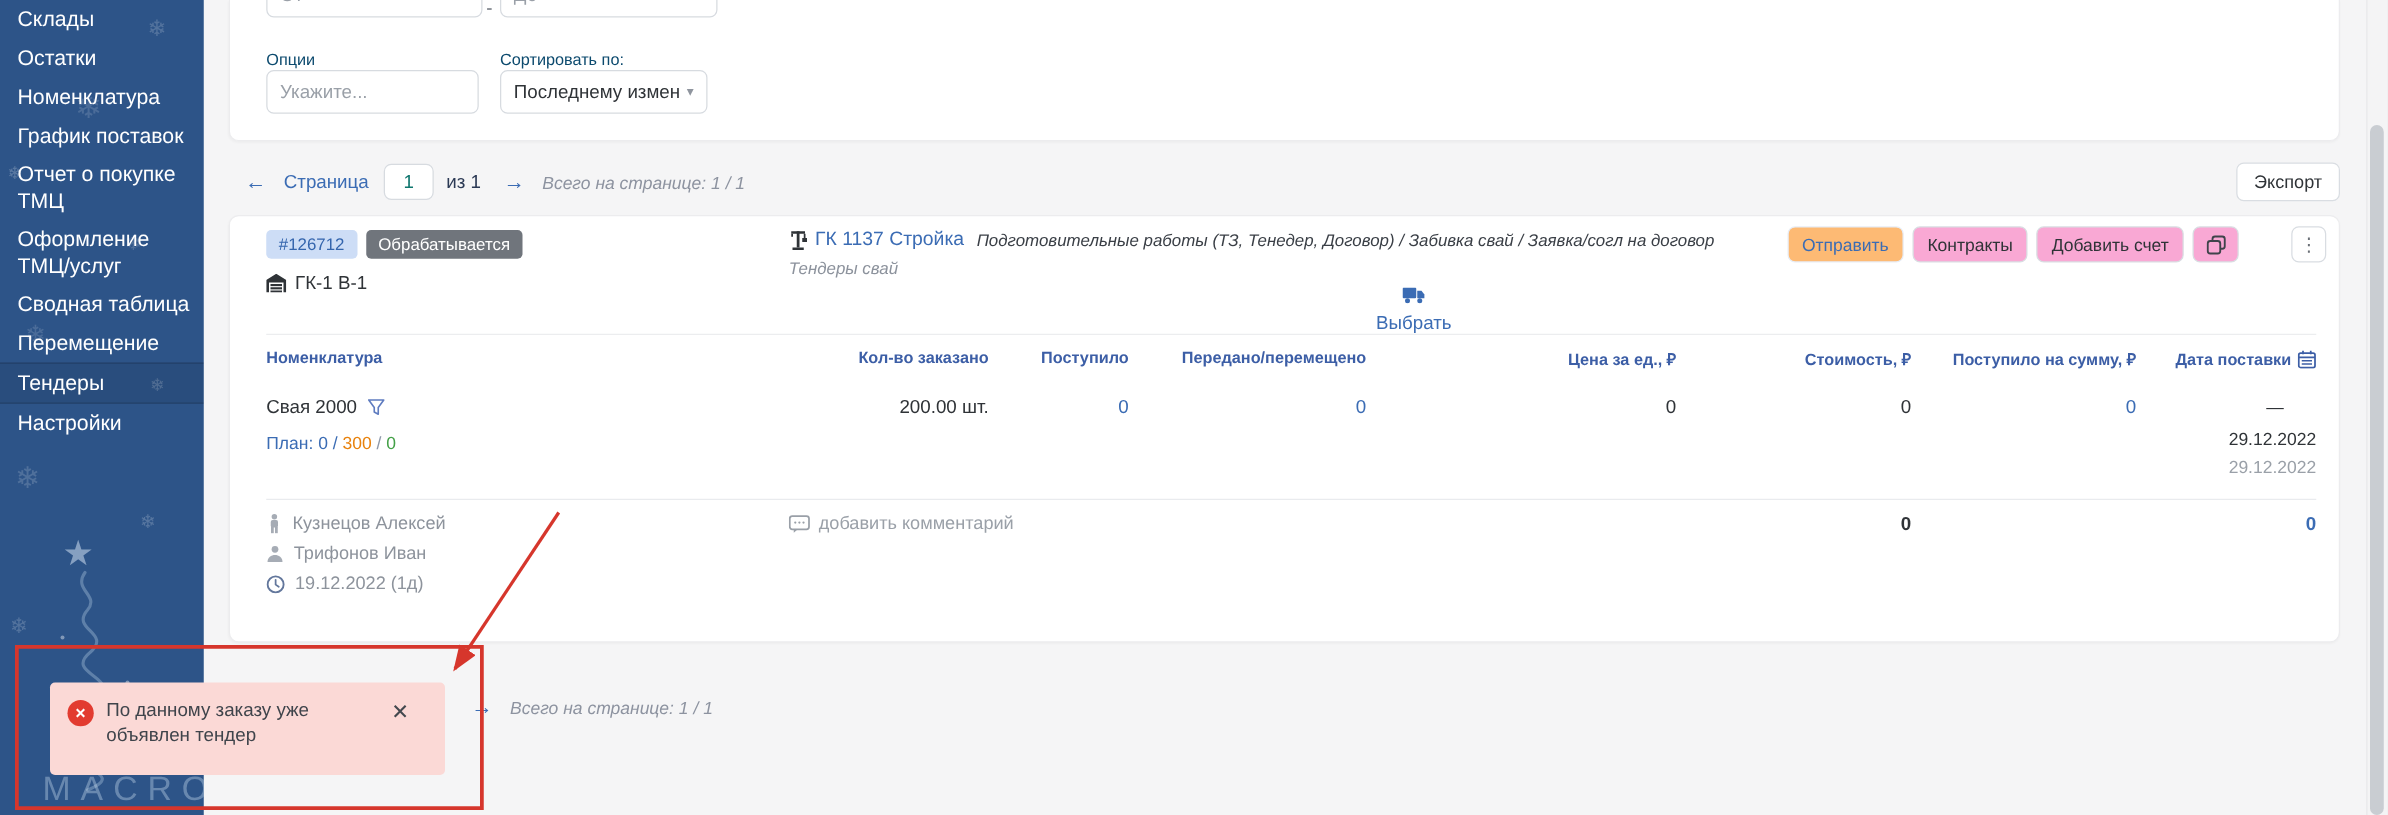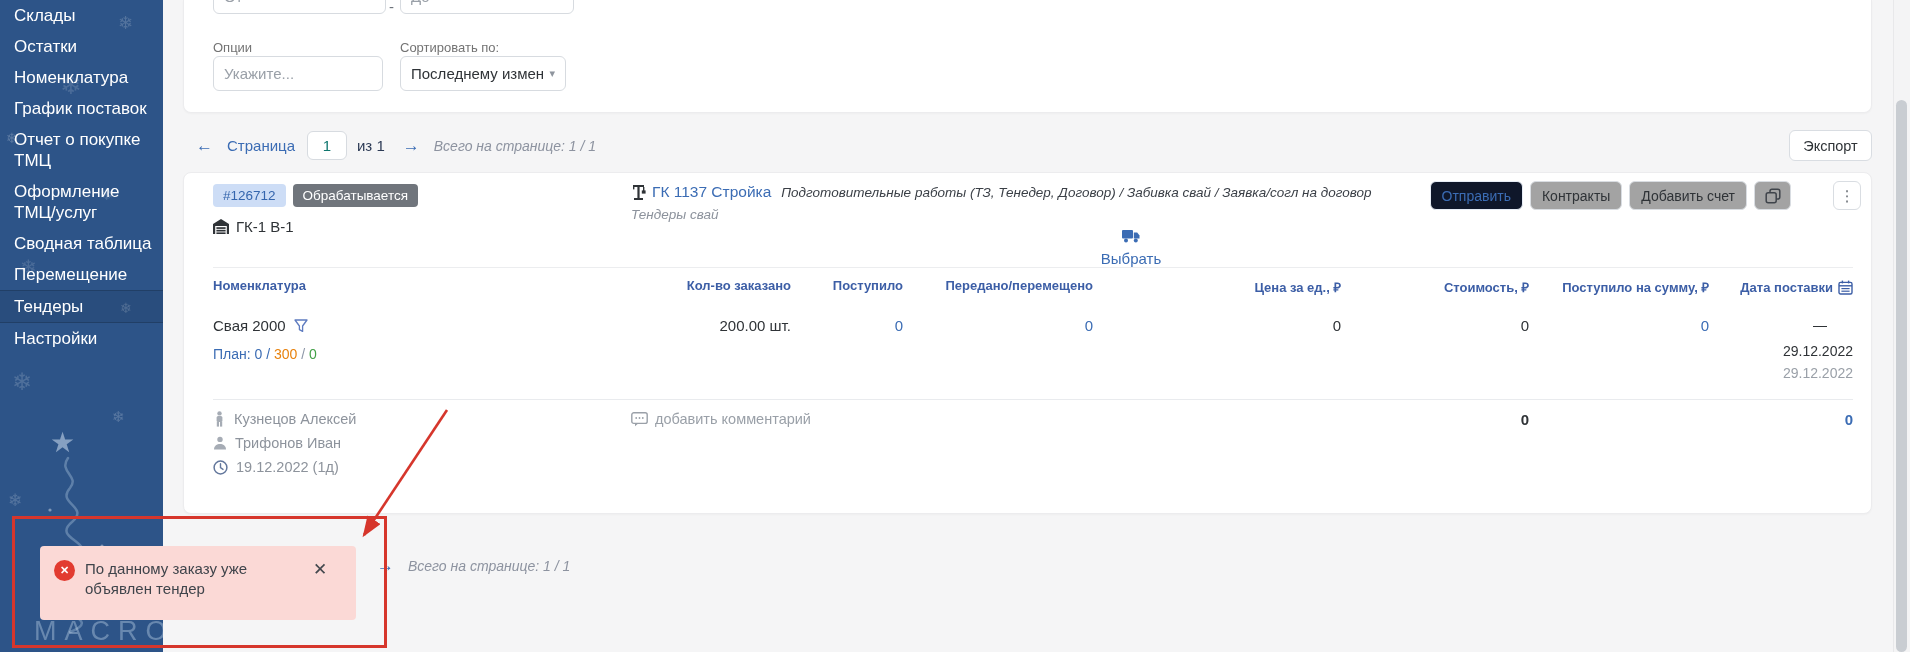--- a/index.html
+++ b/index.html
@@ -21,21 +21,21 @@
   .sb-track { position:absolute; left:1893px; top:0; width:17px; height:652px; background:#f4f4f5; border-left:1px solid #e8e8ea; }
   .sb-thumb { position:absolute; left:1896px; top:100px; width:11px; height:552px; background:#c9cdd2; border-radius:6px; }
 
   
   .filter-panel { position:absolute; left:183px; top:0; width:1689px; height:113px; background:#fff; border:1px solid #ececee; border-top:none; border-radius:0 0 8px 8px; box-shadow:0 1px 2px rgba(0,0,0,.03); }
   .inp { border:1px solid #d7dbe0; border-radius:6px; background:#fff; font-family:"Liberation Sans",sans-serif; font-size:15px; color:#0f766e; padding:0 10px; outline:none; }
   .inp::placeholder { color:#9aa0a8; }
   .cut-from { position:absolute; left:29px; top:-22px; width:173px; height:36px; }
   .cut-dash { position:absolute; left:205px; top:-2px; color:#6d737b; font-size:15px; }
   .cut-to { position:absolute; left:216px; top:-22px; width:174px; height:36px; }
-  .lbl { position:absolute; font-size:13px; color:#737373; }
+  .lbl { position:absolute; font-size:13px; color:#0c4a6e; }
   .lbl-options { left:29px; top:40px; }
   .lbl-sort { left:216px; top:40px; }
   .inp-options { position:absolute; left:29px; top:56px; width:170px; height:35px; }
   .sel-sort { position:absolute; left:216px; top:56px; width:166px; height:35px; border:1px solid #d7dbe0; border-radius:6px; background:#fff; display:flex; align-items:center; justify-content:space-between; padding:0 10px; font-size:15px; cursor:pointer; }
   .sel-caret { color:#8f959e; font-size:11px; }
 
   
   .pager { position:absolute; display:flex; align-items:center; font-size:15px; }
   .pager-top { left:196px; top:131px; }
   .arr { color:#3b6cb4; font-size:17px; cursor:pointer; }
@@ -51,22 +51,22 @@
   .badge-id { background:#cdddf6; color:#3465ad; font-size:13.5px; padding:4px 10px; border-radius:4px; cursor:pointer; }
   .badge-status { background:#70757c; color:#fff; font-size:13.5px; padding:4px 10px; border-radius:4px; }
   .wh-row { position:absolute; left:29px; top:45px; display:flex; align-items:center; gap:7px; font-size:15px; color:#2f3337; }
   .proj { position:absolute; left:447px; top:10px; width:1000px; }
   .proj-line1 { display:flex; align-items:center; gap:6px; white-space:nowrap; }
   .proj-link { color:#3b6cb4; font-size:15.5px; cursor:pointer; }
   .proj-path { font-style:italic; font-size:13.5px; color:#3a3f46; margin-left:4px; }
   .proj-stage { font-style:italic; font-size:13.5px; color:#8c929c; margin-top:6px; }
   .proj-select { display:flex; align-items:center; gap:7px; margin-top:8px; color:#3b6cb4; font-size:15px; cursor:pointer;flex-direction:column; }
   .actions { position:absolute; right:80px; top:8px; display:flex; gap:7px; align-items:center; }
-  .btn { height:29px; border:1px solid #d9dde2; border-radius:6px; background:#a3a3a3; display:flex; align-items:center; justify-content:center; font-size:14px; padding:0 11px; cursor:pointer; color:#2f3337; }
-  .btn-send { background:#0f172a; border-color:#e7edf6; color:#3b6cb4; }
+  .btn { height:29px; border:1px solid #d9dde2; border-radius:6px; background:#f9a8d4; display:flex; align-items:center; justify-content:center; font-size:14px; padding:0 11px; cursor:pointer; color:#2f3337; }
+  .btn-send { background:#fdba74; border-color:#e7edf6; color:#3b6cb4; }
   .btn-icon { width:37px; padding:0; }
   .kebab { position:absolute; right:10px; top:8px; width:28px; height:29px; border:1px solid #d9dde2; border-radius:6px; background:#fff; display:flex; align-items:center; justify-content:center; color:#6a6f76; font-size:15px; cursor:pointer; }
 
   
   .tgrid { display:grid; grid-template-columns:368px 210px 112px 190px 248px 188px 180px 144px; }
   .table { position:absolute; left:29px; top:94px; width:1640px; }
   .thead { border-top:1px solid #ecedef; padding:10px 0 8px; }
   .th { font-size:13px; font-weight:700; color:#3c5ea6; text-align:right; }
   .th:first-child { text-align:left; }
   .th-last { display:flex; justify-content:flex-end; align-items:center; gap:5px; }

